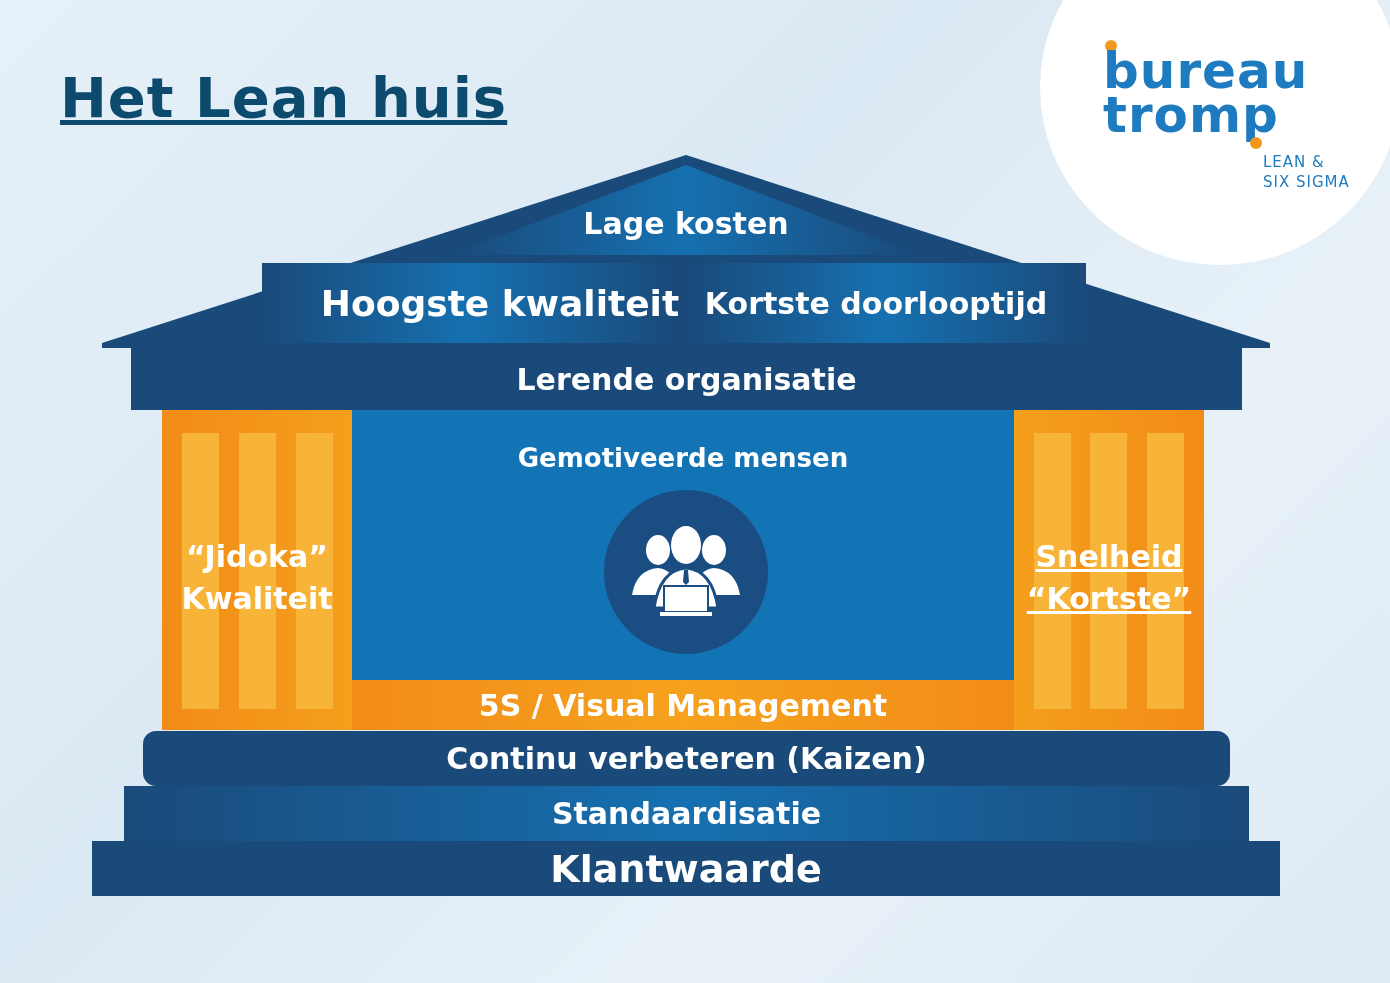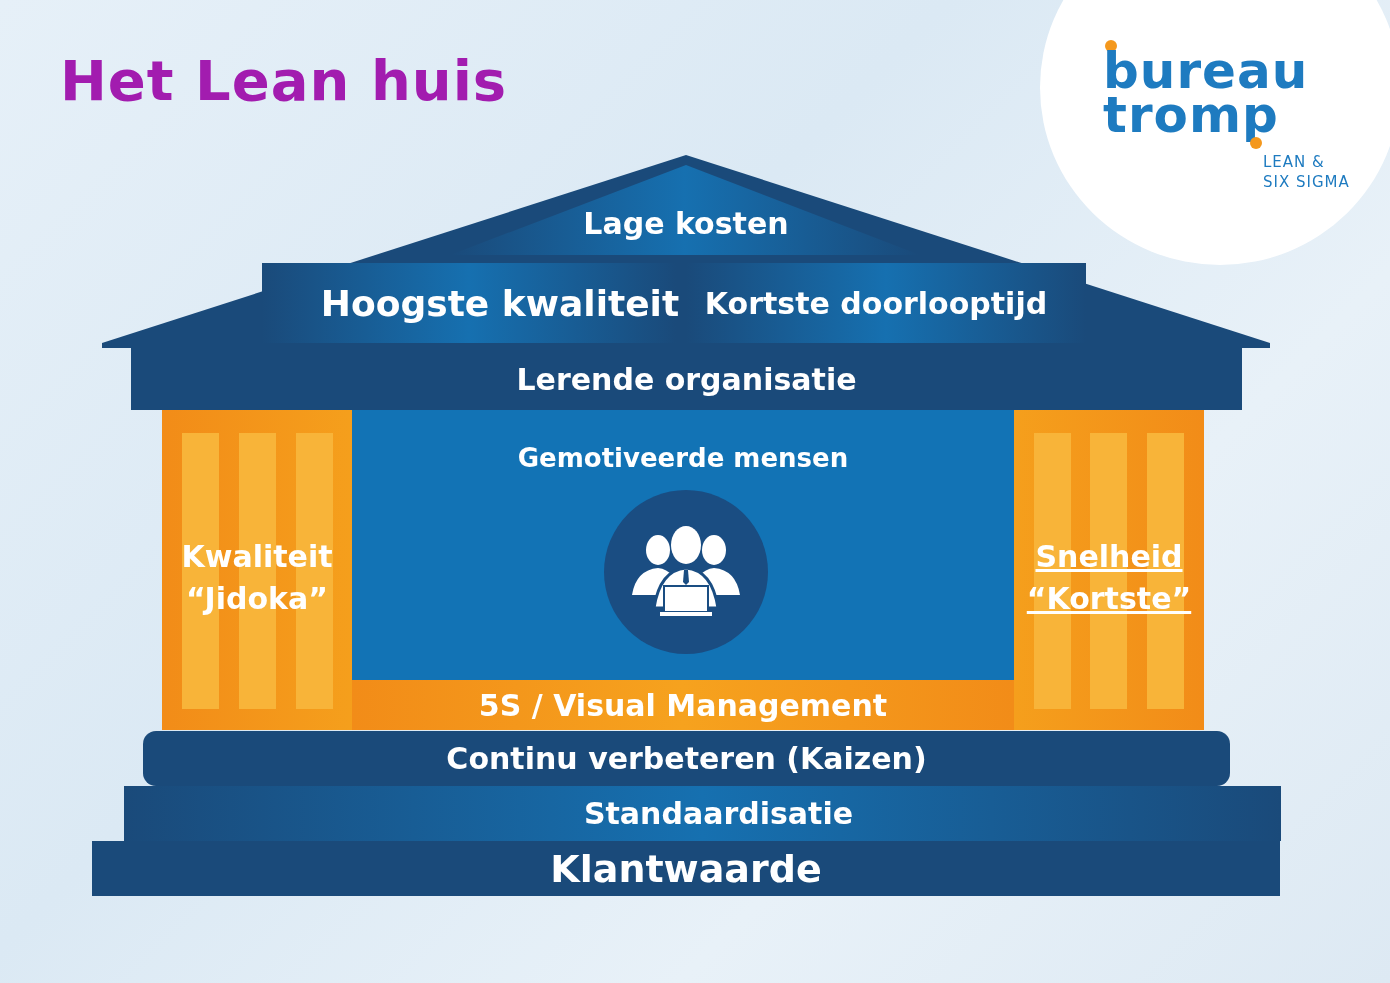--- a/index.html
+++ b/index.html
@@ -1,20 +1,20 @@
 <!DOCTYPE html>
 <html><head>
 <meta charset="utf-8">
 <style>
   html,body{margin:0;padding:0;}
   body{width:1390px;height:983px;overflow:hidden;position:relative;
     background:linear-gradient(135deg,#e6f0f8 0%,#dbe9f4 40%,#e8f1f8 70%,#dde9f3 100%);
     font-family:"DejaVu Sans","Liberation Sans",sans-serif;}
   .abs{position:absolute;}
-  .title{left:60px;top:46px;font-size:56px;font-weight:bold;color:#a21caf;letter-spacing:1px;line-height:70px;}
+  .title{left:60px;top:63px;font-size:56px;font-weight:bold;color:#0c4a6e;letter-spacing:1px;line-height:70px;text-decoration:underline;}
   .logo-circle{left:1040px;top:-90px;width:360px;height:355px;border-radius:50%;background:#ffffff;}
   .logo-word{font-weight:bold;color:#1e7bc0;font-size:50px;line-height:46px;letter-spacing:1px;}
   .logo-dot{width:12px;height:12px;border-radius:50%;background:#f4981d;}
   .logo-sub{color:#1e7bc0;font-size:15px;line-height:20px;letter-spacing:1px;}
   .lbl{color:#fff;font-weight:bold;text-align:center;white-space:nowrap;}
   .band{display:flex;align-items:center;justify-content:center;}
   .stripe{background:#f8b439;width:37px;height:276px;top:433px;}
 </style>
 </head>
 <body>
@@ -46,22 +46,22 @@
 <div class="abs lbl band" style="left:300px;top:280px;width:400px;height:46px;font-size:36px;">Hoogste kwaliteit</div>
 <div class="abs lbl band" style="left:686px;top:280px;width:380px;height:46px;font-size:30px;">Kortste doorlooptijd</div>
 
 <div class="abs lbl band" style="left:131px;top:348px;width:1111px;height:62px;background:#1a4a7a;font-size:30px;">Lerende organisatie</div>
 
 <div class="abs" style="left:162px;top:410px;width:190px;height:320px;background:linear-gradient(90deg,#f28c18,#f59f1c);"></div>
 <div class="abs stripe" style="left:182px;"></div>
 <div class="abs stripe" style="left:239px;"></div>
 <div class="abs stripe" style="left:296px;"></div>
 <div class="abs lbl" style="left:162px;top:536px;width:190px;font-size:30px;line-height:42px;">
+  <div>“Jidoka”</div>
   <div>Kwaliteit</div>
-  <div>“Jidoka”</div>
 </div>
 
 <div class="abs" style="left:1014px;top:410px;width:190px;height:320px;background:linear-gradient(90deg,#f59f1c,#f28c18);"></div>
 <div class="abs stripe" style="left:1034px;"></div>
 <div class="abs stripe" style="left:1090px;"></div>
 <div class="abs stripe" style="left:1147px;"></div>
 <div class="abs lbl" style="left:1014px;top:536px;width:190px;font-size:30px;line-height:42px;text-decoration:underline;">
   <div>Snelheid</div>
   <div>“Kortste”</div>
 </div>
@@ -79,14 +79,14 @@
     <path d="M50 118 Q56 80 82 78 Q108 80 114 118 Z" stroke="#1a4d82" stroke-width="3"></path>
   </g>
   <rect x="60" y="96" width="44" height="26" fill="#ffffff" stroke="#1a4d82" stroke-width="2"></rect>
   <rect x="56" y="122" width="52" height="4" fill="#ffffff"></rect>
   <path d="M80 80 L84 80 L85 92 L82 95 L79 92 Z" fill="#1a4d82"></path>
 </svg>
 
 <div class="abs lbl band" style="left:352px;top:680px;width:662px;height:50px;background:linear-gradient(90deg,#f28c18,#f6a21e 50%,#f28c18);font-size:30px;">5S / Visual Management</div>
 
 <div class="abs lbl band" style="left:143px;top:731px;width:1087px;height:55px;background:#1a4a7a;font-size:30px;border-radius:13px;">Continu verbeteren (Kaizen)</div>
-<div class="abs lbl band" style="left:124px;top:786px;width:1125px;height:55px;background:linear-gradient(90deg,#1a4a7a,#1670b0 50%,#1a4a7a);font-size:30px;padding-left:32px;">Standaardisatie</div>
+<div class="abs lbl band" style="left:124px;top:786px;width:1125px;height:55px;background:linear-gradient(90deg,#1a4a7a,#1670b0 50%,#1a4a7a);font-size:30px;">Standaardisatie</div>
 <div class="abs lbl band" style="left:92px;top:841px;width:1188px;height:55px;background:#1a4a7a;font-size:38px;">Klantwaarde</div>
 
 </body></html>

